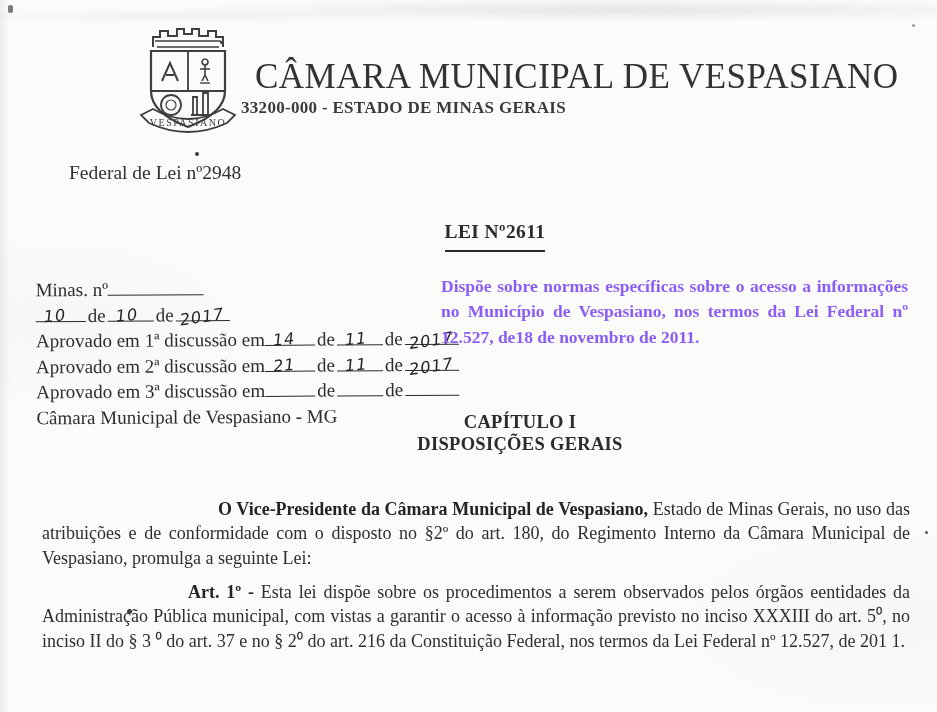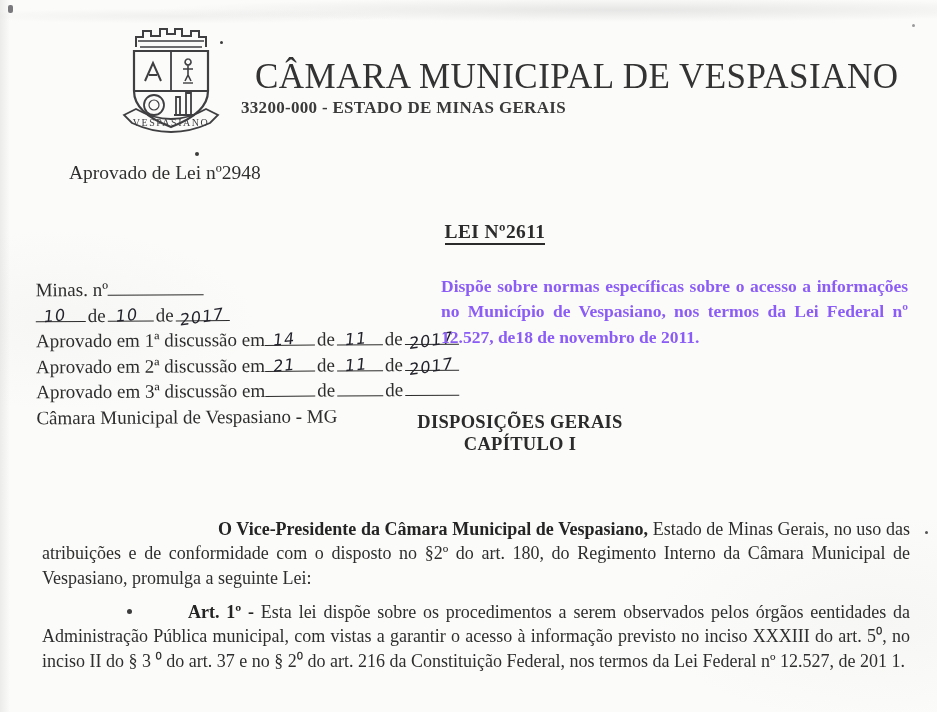--- a/index.html
+++ b/index.html
@@ -11,38 +11,38 @@
       radial-gradient(620px 16px at 620px 10px, rgba(175,175,178,.28), transparent 75%),
       radial-gradient(300px 10px at 180px 16px, rgba(190,190,192,.18), transparent 75%),
       radial-gradient(260px 120px at 60px 320px, rgba(205,205,206,.10), transparent 75%),
       radial-gradient(300px 140px at 880px 620px, rgba(205,205,206,.10), transparent 75%),
       linear-gradient(90deg, rgba(180,180,182,.22), rgba(180,180,182,0) 10px),
       #fbfbf9;
   }
   .abs{position:absolute;}
 
   
-  .crest{left:110px;top:25px;width:122px;height:118px;}
+  .crest{left:127px;top:25px;width:122px;height:118px;}
   .org-title{
     left:255px;top:57px;font-size:35px;letter-spacing:.5px;white-space:nowrap;
     color:#333;font-weight:400;
   }
   .org-subtitle{
     left:241px;top:98px;width:592px;text-align:left;
     font-size:17px;font-weight:700;color:#3a3a3a;letter-spacing:.3px;
   }
 
   
   .projeto{left:69px;top:162px;font-size:19.5px;color:#303030;}
 
   
   .lei-wrap{left:55px;top:221px;width:880px;text-align:center;}
   .lei-wrap span{
     font-size:19.5px;font-weight:700;letter-spacing:.4px;
-    border-bottom:2px solid #2b2b2b;padding-bottom:1px;color:#2b2b2b;
+    border-bottom:2px solid #2b2b2b;padding-bottom:8px;color:#2b2b2b;
   }
 
   
   .form-block{left:36px;top:278px;font-size:19px;color:#2d2d2d;transform:rotate(-.35deg);}
   .form-line{height:25.6px;white-space:nowrap;}
   .blank{display:inline-block;border-bottom:1.6px solid #2b2b2b;position:relative;vertical-align:baseline;}
   .blank.w-long{width:96px;}
   .blank.w-day{width:50px;}
   .blank.w-month{width:46px;}
   .blank.w-year{width:54px;}
@@ -62,21 +62,21 @@
     text-align:justify;color:#8b5cf6;
   }
 
   
   .chapter{left:105px;top:412px;width:830px;text-align:center;
     font-weight:700;font-size:18.5px;line-height:21.5px;color:#2b2b2b;letter-spacing:.3px;}
 
   
   .para{
     left:42px;width:868px;font-size:18px;line-height:24.4px;
-    text-align:justify;color:#2e2e2e;margin-top:20px;
+    text-align:justify;color:#2e2e2e;
   }
   .para.p1{top:497px;text-indent:176px;}
   .para.p2{top:580px;text-indent:146px;}
   .para b{color:#242424;}
 
   
   .speck{background:#3c3c3c;border-radius:50%;}
   .speck.s1{left:195px;top:152px;width:4px;height:4px;}
   .speck.s2{left:220px;top:41px;width:3px;height:3px;}
   .speck.s3{left:127px;top:609px;width:5px;height:5px;}
@@ -111,21 +111,21 @@
     <path class="ln" stroke-width="1.8" d="M66,90 L66,72 L70,72 L70,90 M76,90 L76,68 L81,68 L81,90 M64,90 L84,90"></path>
 
     <path class="ln" stroke-width="1.8" d="M14,90 L26,84 Q61,104 96,84 L108,90 L100,98 Q61,116 22,98 Z"></path>
     <text x="61" y="101" text-anchor="middle" font-size="10" letter-spacing="1.5" font-family="Liberation Serif, serif">VESPASIANO</text>
   </svg>
 </div>
 
 <div class="abs org-title">CÂMARA MUNICIPAL DE VESPASIANO</div>
 <div class="abs org-subtitle">33200-000 - ESTADO DE MINAS GERAIS</div>
 
-<div class="abs projeto">Aprovado de Lei nº2948</div>
+<div class="abs projeto">Federal de Lei nº2948</div>
 
 <div class="abs lei-wrap">
   <span>LEI Nº2611</span>
 </div>
 
 <div class="abs form-block">
   <div class="form-line">
     <span>Minas. nº</span><span class="blank w-long"></span>
   </div>
   <div class="form-line">
@@ -141,22 +141,22 @@
     <span>Aprovado em 3ª discussão em</span><span class="blank w-day"></span><span class="de">de</span><span class="blank w-month"></span><span class="de">de</span><span class="blank w-year"></span>
   </div>
   <div class="form-line">
     <span>Câmara Municipal de Vespasiano - MG</span>
   </div>
 </div>
 
 <div class="abs ementa">Dispõe sobre normas específicas sobre o acesso a informações no Município de Vespasiano, nos termos da Lei Federal nº 12.527, de18 de novembro de 2011.</div>
 
 <div class="abs chapter">
+  <div>CAPÍTULO I</div>
   <div>DISPOSIÇÕES GERAIS</div>
-  <div>CAPÍTULO I</div>
 </div>
 
 <div class="abs para p1">
   <b>O Vice-Presidente da Câmara Municipal de Vespasiano,</b><span> Estado de Minas Gerais, no uso das atribuições e de conformidade com o disposto no §2º do art. 180, do Regimento Interno da Câmara Municipal de Vespasiano, promulga a seguinte Lei:</span>
 </div>
 
 <div class="abs para p2">
   <b>Art. 1º -</b><span> Esta lei dispõe sobre os procedimentos a serem observados pelos órgãos eentidades da Administração Pública municipal, com vistas a garantir o acesso à informação previsto no inciso XXXIII do art. 5⁰, no inciso II do § 3 ⁰ do art. 37 e no § 2⁰ do art. 216 da Constituição Federal, nos termos da Lei Federal nº 12.527, de 201 1.</span>
 </div>
 

